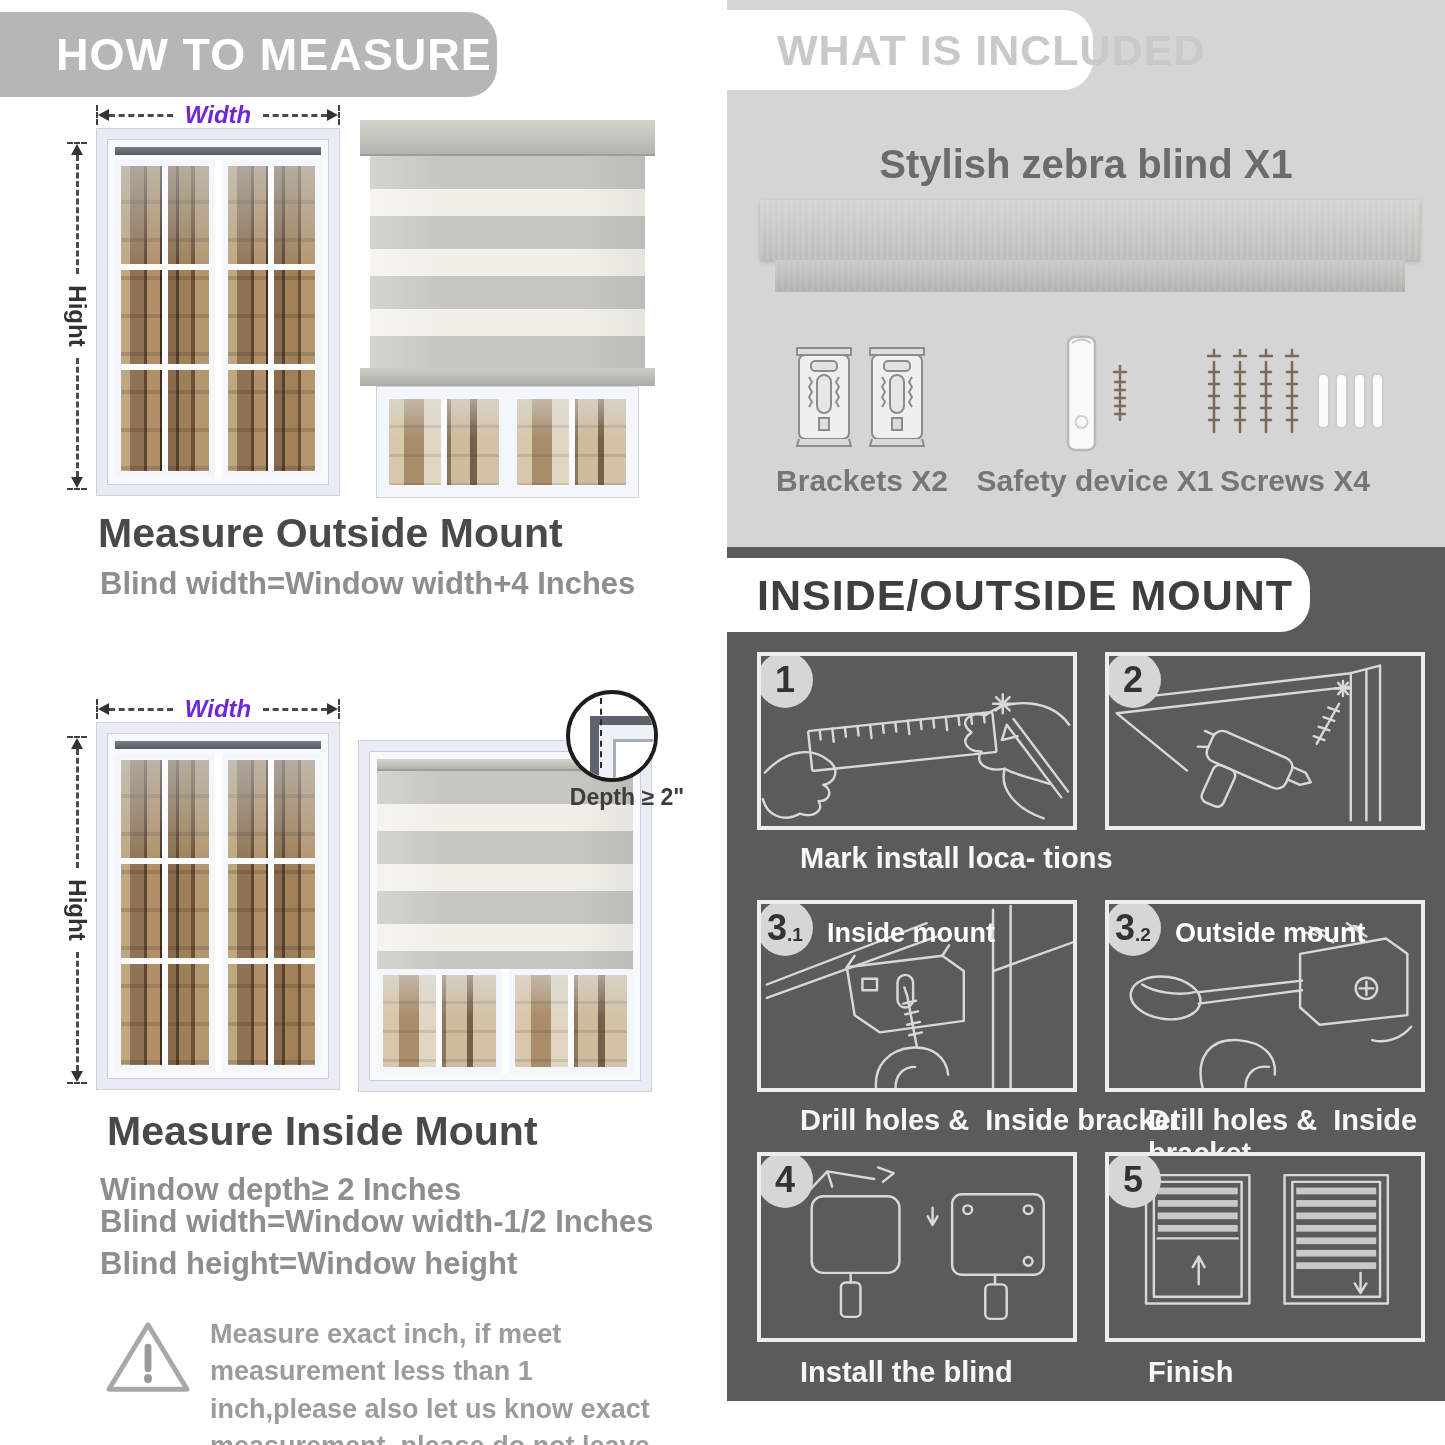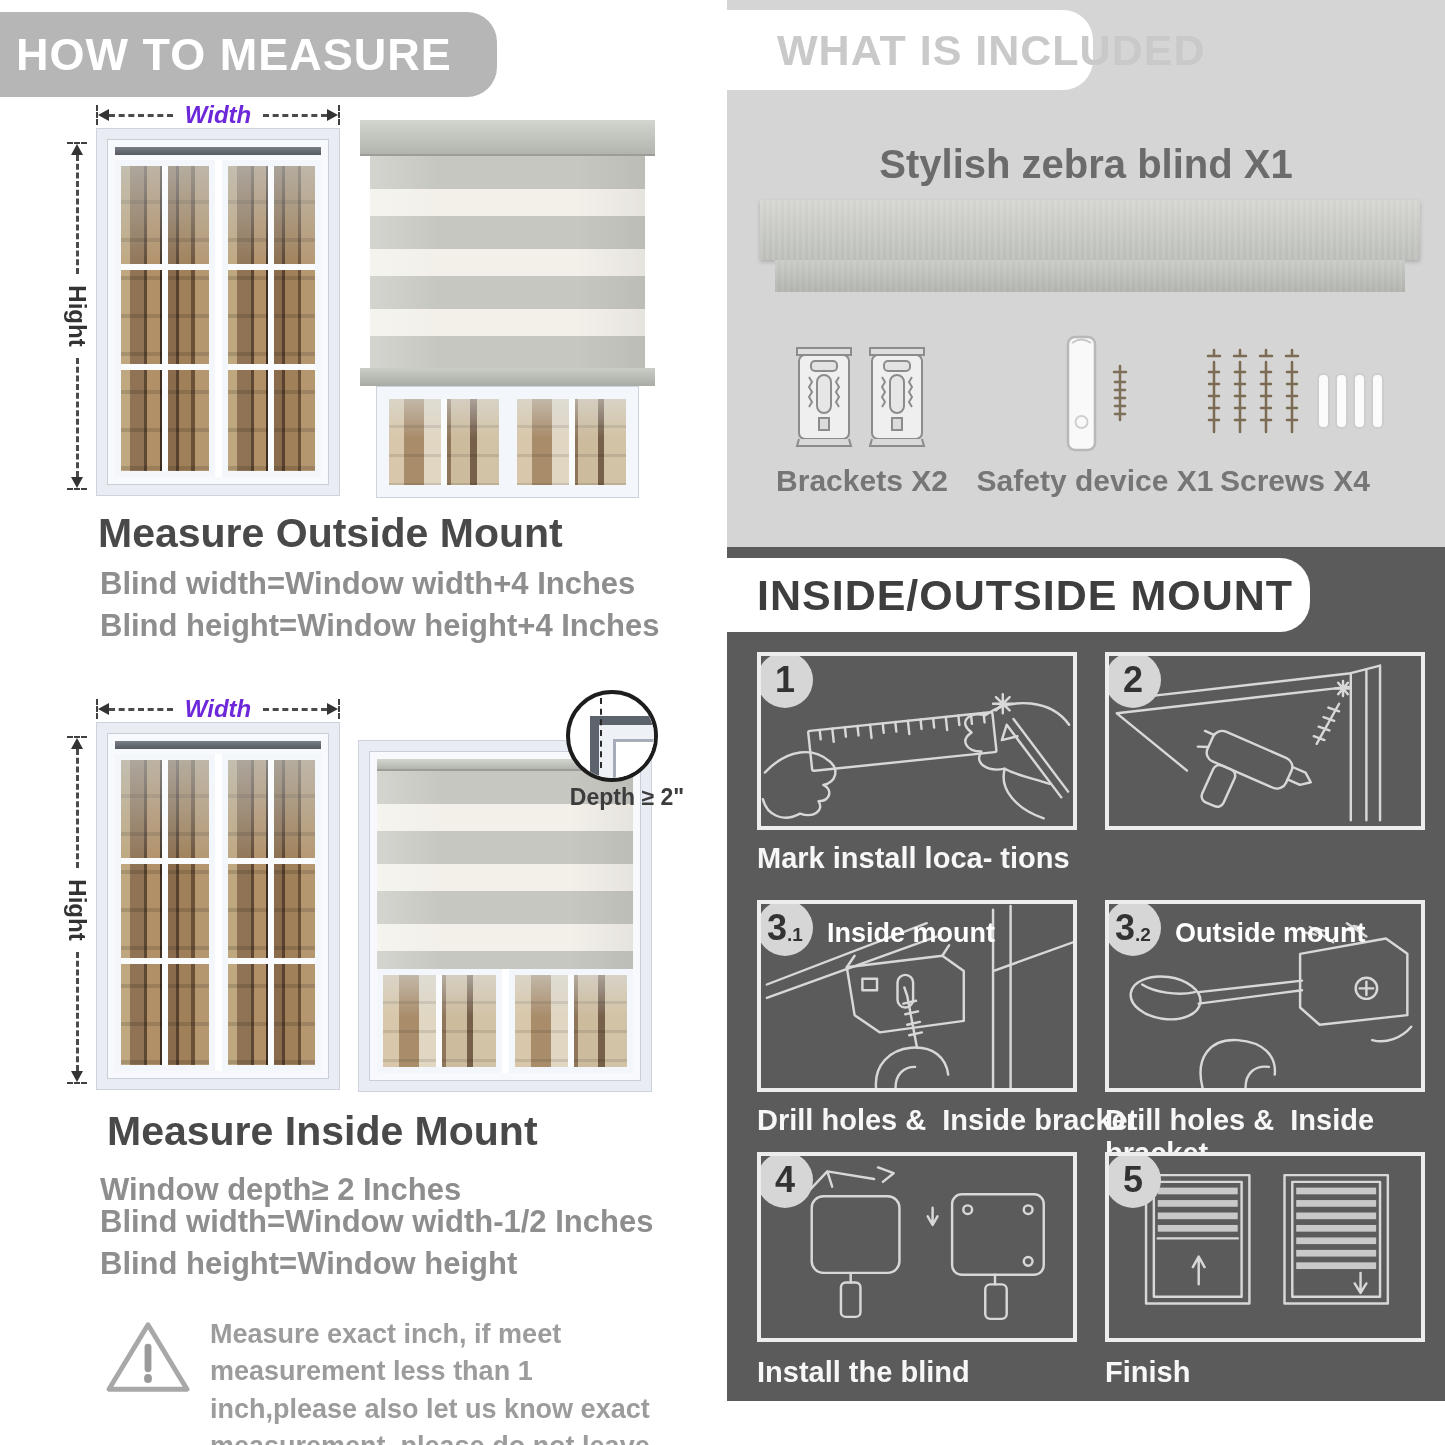--- a/index.html
+++ b/index.html
@@ -3,21 +3,21 @@
 <meta charset="utf-8">
 <style>
   html,body{margin:0;padding:0;background:#fff;}
   #stage{position:relative;width:1445px;height:1445px;background:#ffffff;overflow:hidden;
          font-family:"Liberation Sans", sans-serif;}
   .abs{position:absolute;}
 
   
   .banner{border-radius:0 30px 30px 0;font-weight:bold;letter-spacing:1px;white-space:nowrap;}
   #how-banner{left:0;top:12px;width:497px;height:85px;background:#b6b6b6;color:#ffffff;
-              font-size:45px;line-height:85px;padding-left:16px;box-sizing:border-box;}
+              font-size:45px;line-height:85px;padding-left:56px;box-sizing:border-box;}
   #included-banner{left:0;top:10px;width:366px;height:80px;background:#ffffff;color:#c9c9c9;
               font-size:43px;line-height:80px;padding-left:50px;box-sizing:border-box;}
   #mount-banner{left:0;top:11px;width:583px;height:74px;background:#ffffff;color:#3e3e3e;
               font-size:43px;line-height:74px;padding-left:30px;box-sizing:border-box;}
 
   
   #right-top{left:727px;top:0;width:718px;height:547px;background:#d5d5d5;}
   #right-bottom{left:727px;top:547px;width:718px;height:854px;background:#5b5b5b;}
 
   
@@ -82,21 +82,21 @@
   .hw-label{font-weight:bold;font-size:30px;color:#767676;margin-top:10px;white-space:nowrap;}
   .depth-label{font-weight:bold;font-size:23px;color:#3c3c3c;text-align:center;white-space:nowrap;}
 
   
   .step-panel{position:absolute;border:4px solid #ededed;background:#5b5b5b;overflow:hidden;box-sizing:border-box;}
   .badge{position:absolute;top:-4px;left:-4px;width:56px;height:56px;border-radius:50%;
          background:#d6d6d6;color:#333;display:flex;align-items:center;justify-content:center;
          font-weight:bold;font-size:36px;}
   .badge .sub{font-size:19px;margin-top:14px;}
   .step-title{position:absolute;left:66px;top:14px;font-weight:bold;font-size:27px;color:#ffffff;white-space:nowrap;}
-  .caption{position:absolute;font-weight:bold;font-size:29px;color:#f7f7f7;white-space:pre-wrap;}
+  .caption{position:absolute;font-weight:bold;font-size:29px;color:#f7f7f7;white-space:pre-wrap;margin-left:43px;}
   .lineart{stroke:#d8d8d8;fill:none;stroke-width:2.5;stroke-linecap:round;stroke-linejoin:round;}
   .stepsvg{position:absolute;inset:0;width:100%;height:100%;}
 
   
   #magnifier{width:92px;height:92px;border-radius:50%;border:4px solid #1d1d1d;background:#ffffff;
              overflow:hidden;z-index:6;box-sizing:border-box;}
   #mag-frame{position:absolute;left:24%;top:26%;right:-12%;bottom:-12%;background:#eef1f6;
              border-top:9px solid #5d636c;border-left:9px solid #5d636c;}
   #mag-inner{position:absolute;left:14px;top:14px;right:-5px;bottom:-5px;background:#ffffff;
              border-top:3px solid #a6adb8;border-left:3px solid #a6adb8;}
@@ -161,21 +161,20 @@
           <div class="photo street grid1"></div>
         </div>
       <div class="sash">
           <div class="photo street grid1"></div>
         </div>
     </div>
   </div>
 
   <div class="abs h2" style="left:98px;top:510px;">Measure Outside Mount</div>
   <div class="abs bodyline" style="left:100px;top:566px;">Blind width=Window width+4 Inches</div>
-  <div class="abs bodyline" style="left:100px;top:608px;">Blind height=Window height+4 Inches</div>
 
   <div class="abs measure-h" style="left:96px;top:698px;width:244px;">
     <span class="endbar"></span>
     <span class="tri left"></span>
     <span class="dash"></span>
     <span class="mlabel">Width</span>
     <span class="dash"></span>
     <span class="tri right"></span>
     <span class="endbar"></span>
   </div>

